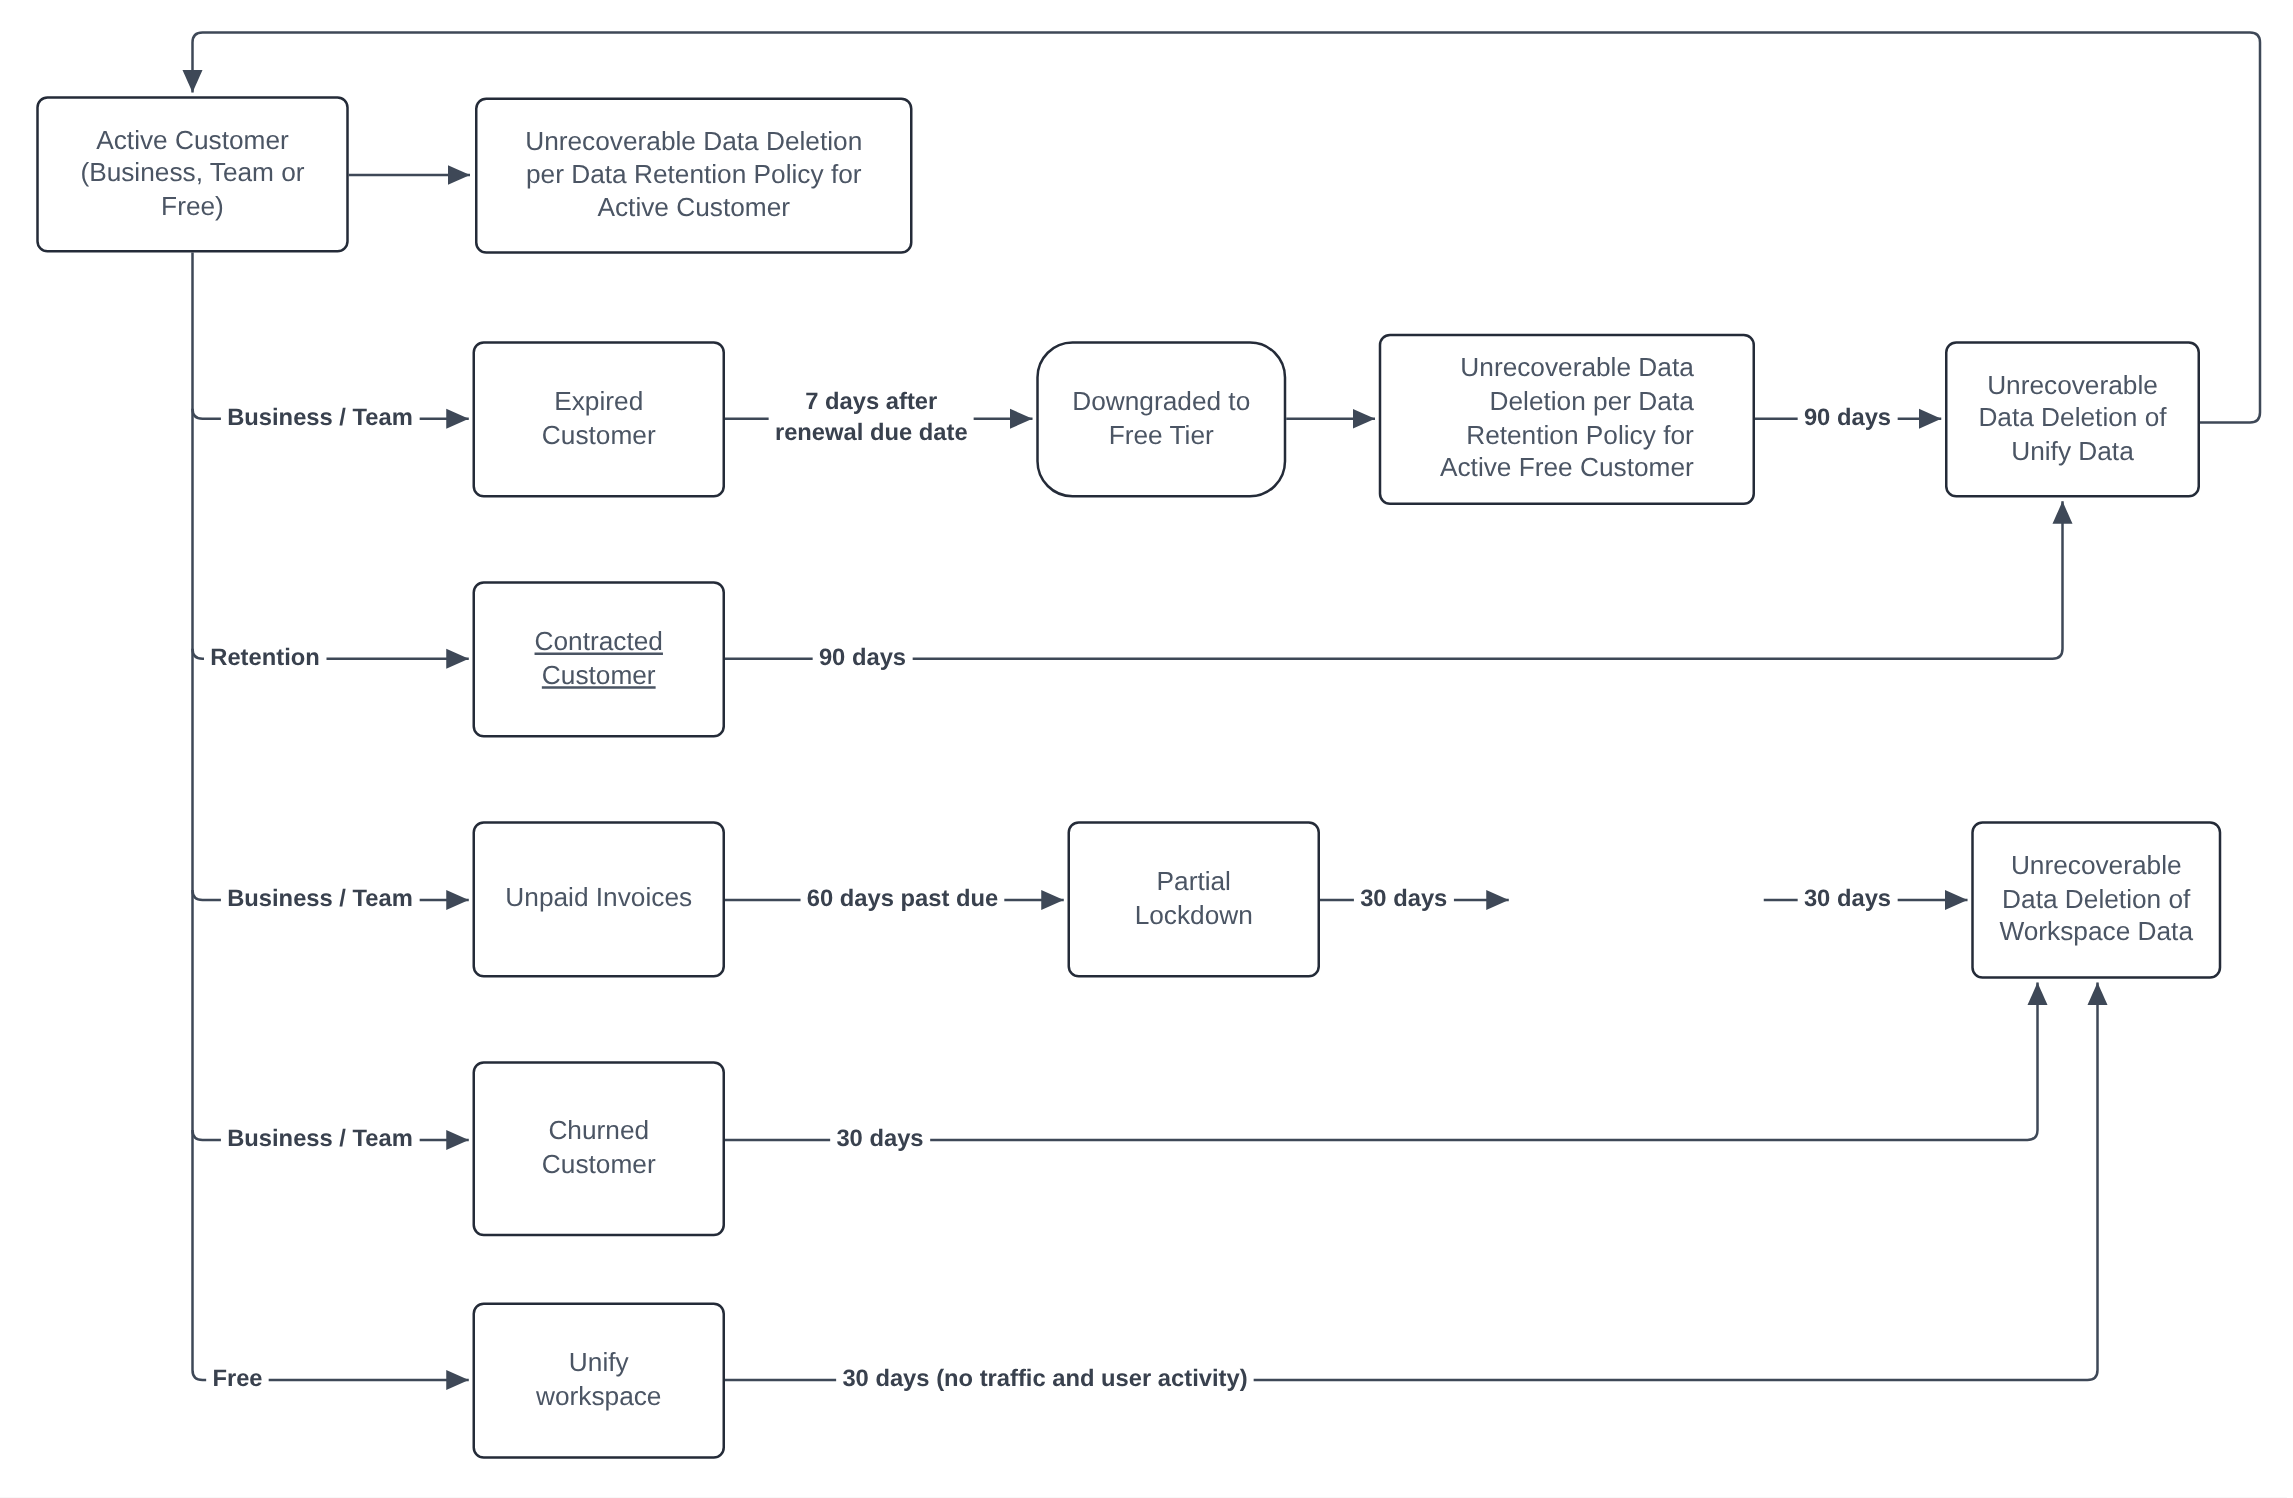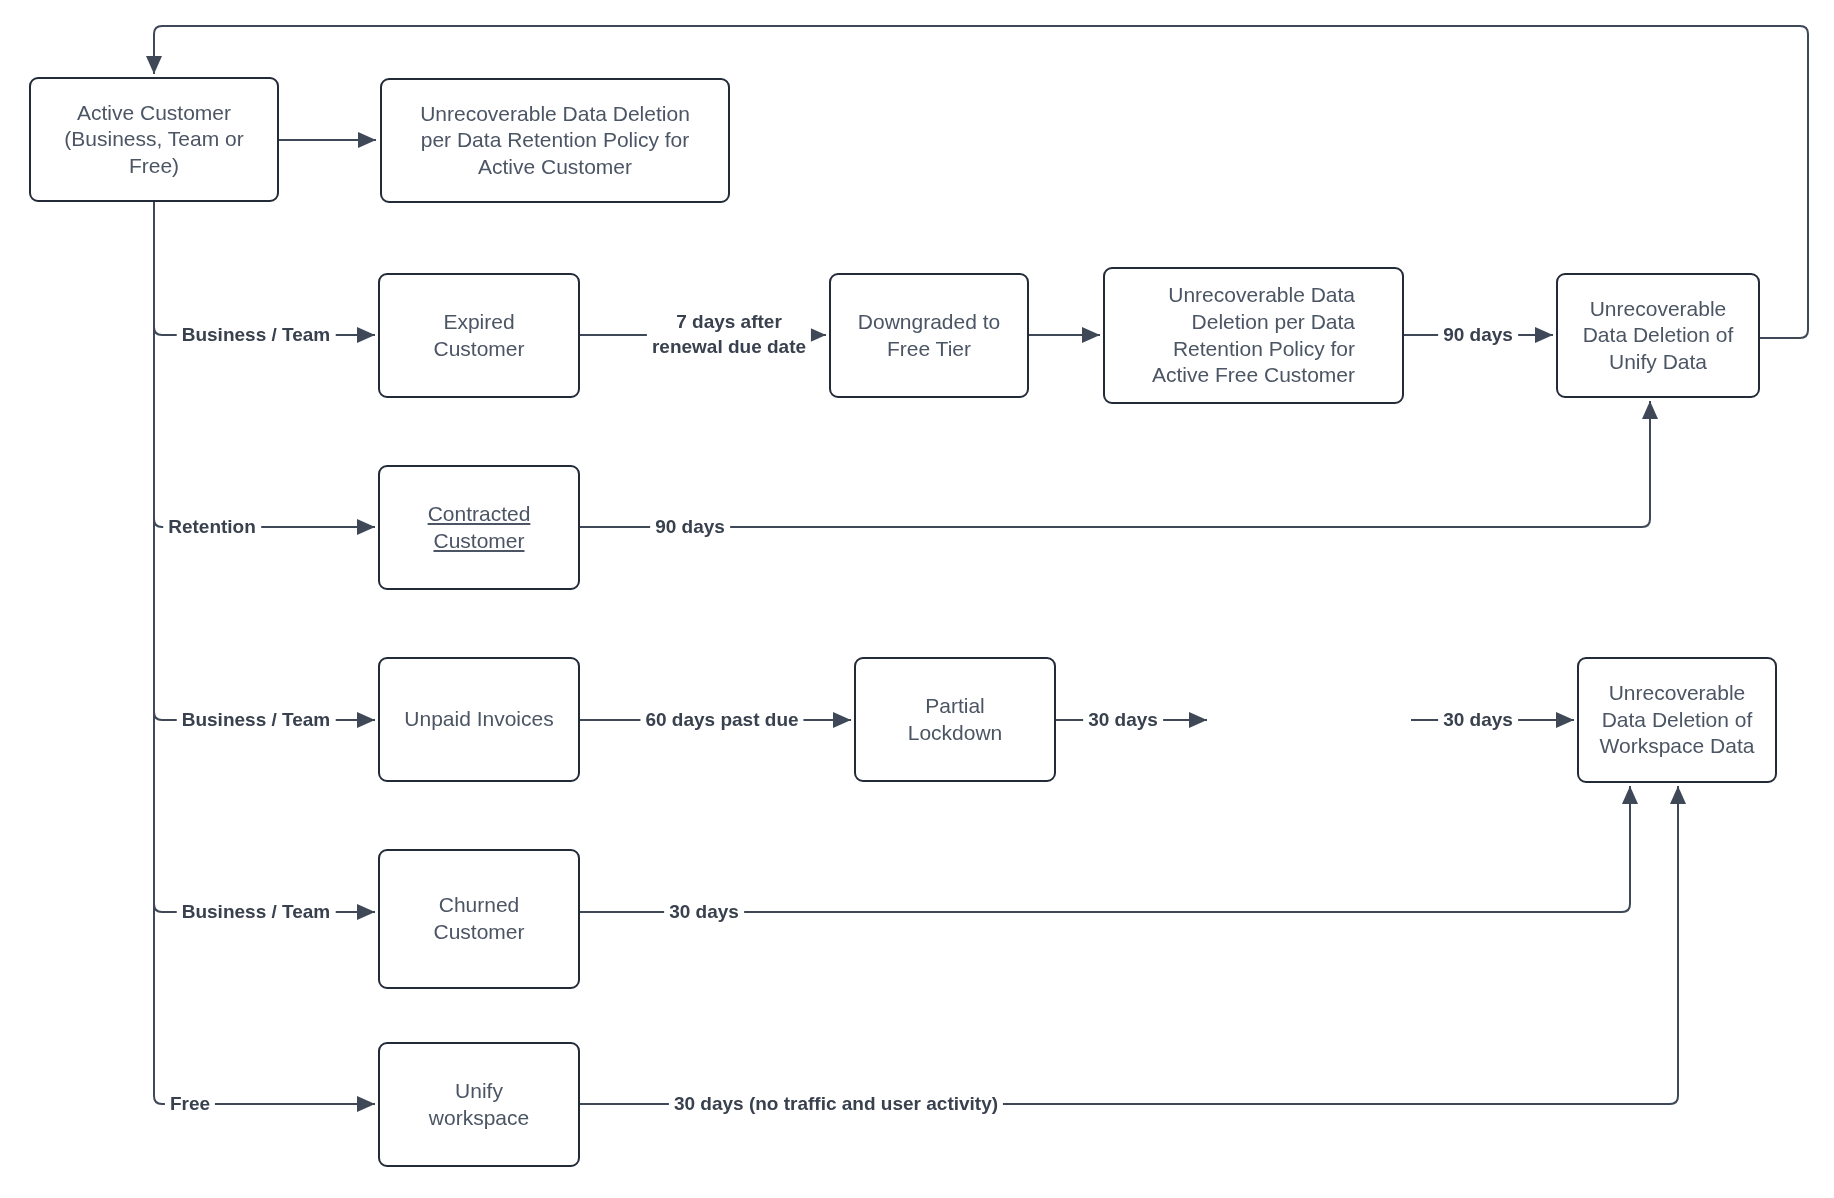--- a/index.html
+++ b/index.html
@@ -60,21 +60,21 @@
   </svg>
 
   <div class="node" style="left:29px;top:77px;width:250px;height:125px;">Active Customer
 (Business, Team or
 Free)</div>
   <div class="node" style="left:380px;top:78px;width:350px;height:125px;">Unrecoverable Data Deletion
 per Data Retention Policy for
 Active Customer</div>
   <div class="node" style="left:378px;top:273px;width:202px;height:125px;">Expired
 Customer</div>
-  <div class="node" style="left:829px;top:273px;width:200px;height:125px;">Downgraded to
+  <div class="node" style="left:829px;top:273px;width:200px;height:125px;border-radius:29px;">Downgraded to
 Free Tier</div>
   <div class="node" style="left:1103px;top:267px;width:301px;height:137px;text-align:right;">Unrecoverable Data
 Deletion per Data
 Retention Policy for
 Active Free Customer</div>
   <div class="node" style="left:1556px;top:273px;width:204px;height:125px;">Unrecoverable
 Data Deletion of
 Unify Data</div>
   <div class="node" style="left:378px;top:465px;width:202px;height:125px;text-decoration:underline;">Contracted
 Customer</div>
@@ -83,21 +83,21 @@
 Lockdown</div>
   <div class="node" style="left:1577px;top:657px;width:200px;height:126px;">Unrecoverable
 Data Deletion of
 Workspace Data</div>
   <div class="node" style="left:378px;top:849px;width:202px;height:140px;">Churned
 Customer</div>
   <div class="node" style="left:378px;top:1042px;width:202px;height:125px;">Unify
 workspace</div>
 
   <div class="elabel" style="left:256px;top:335px;">Business / Team</div>
-  <div class="elabel" style="left:729px;top:335px;">7 days after
+  <div class="elabel" style="left:697px;top:335px;">7 days after
 renewal due date</div>
   <div class="elabel" style="left:1478px;top:335px;">90 days</div>
   <div class="elabel" style="left:212px;top:527px;">Retention</div>
   <div class="elabel" style="left:690px;top:527px;">90 days</div>
   <div class="elabel" style="left:256px;top:720px;">Business / Team</div>
   <div class="elabel" style="left:722px;top:720px;">60 days past due</div>
   <div class="elabel" style="left:1123px;top:720px;">30 days</div>
   <div class="elabel" style="left:1478px;top:720px;">30 days</div>
   <div class="elabel" style="left:256px;top:912px;">Business / Team</div>
   <div class="elabel" style="left:704px;top:912px;">30 days</div>

